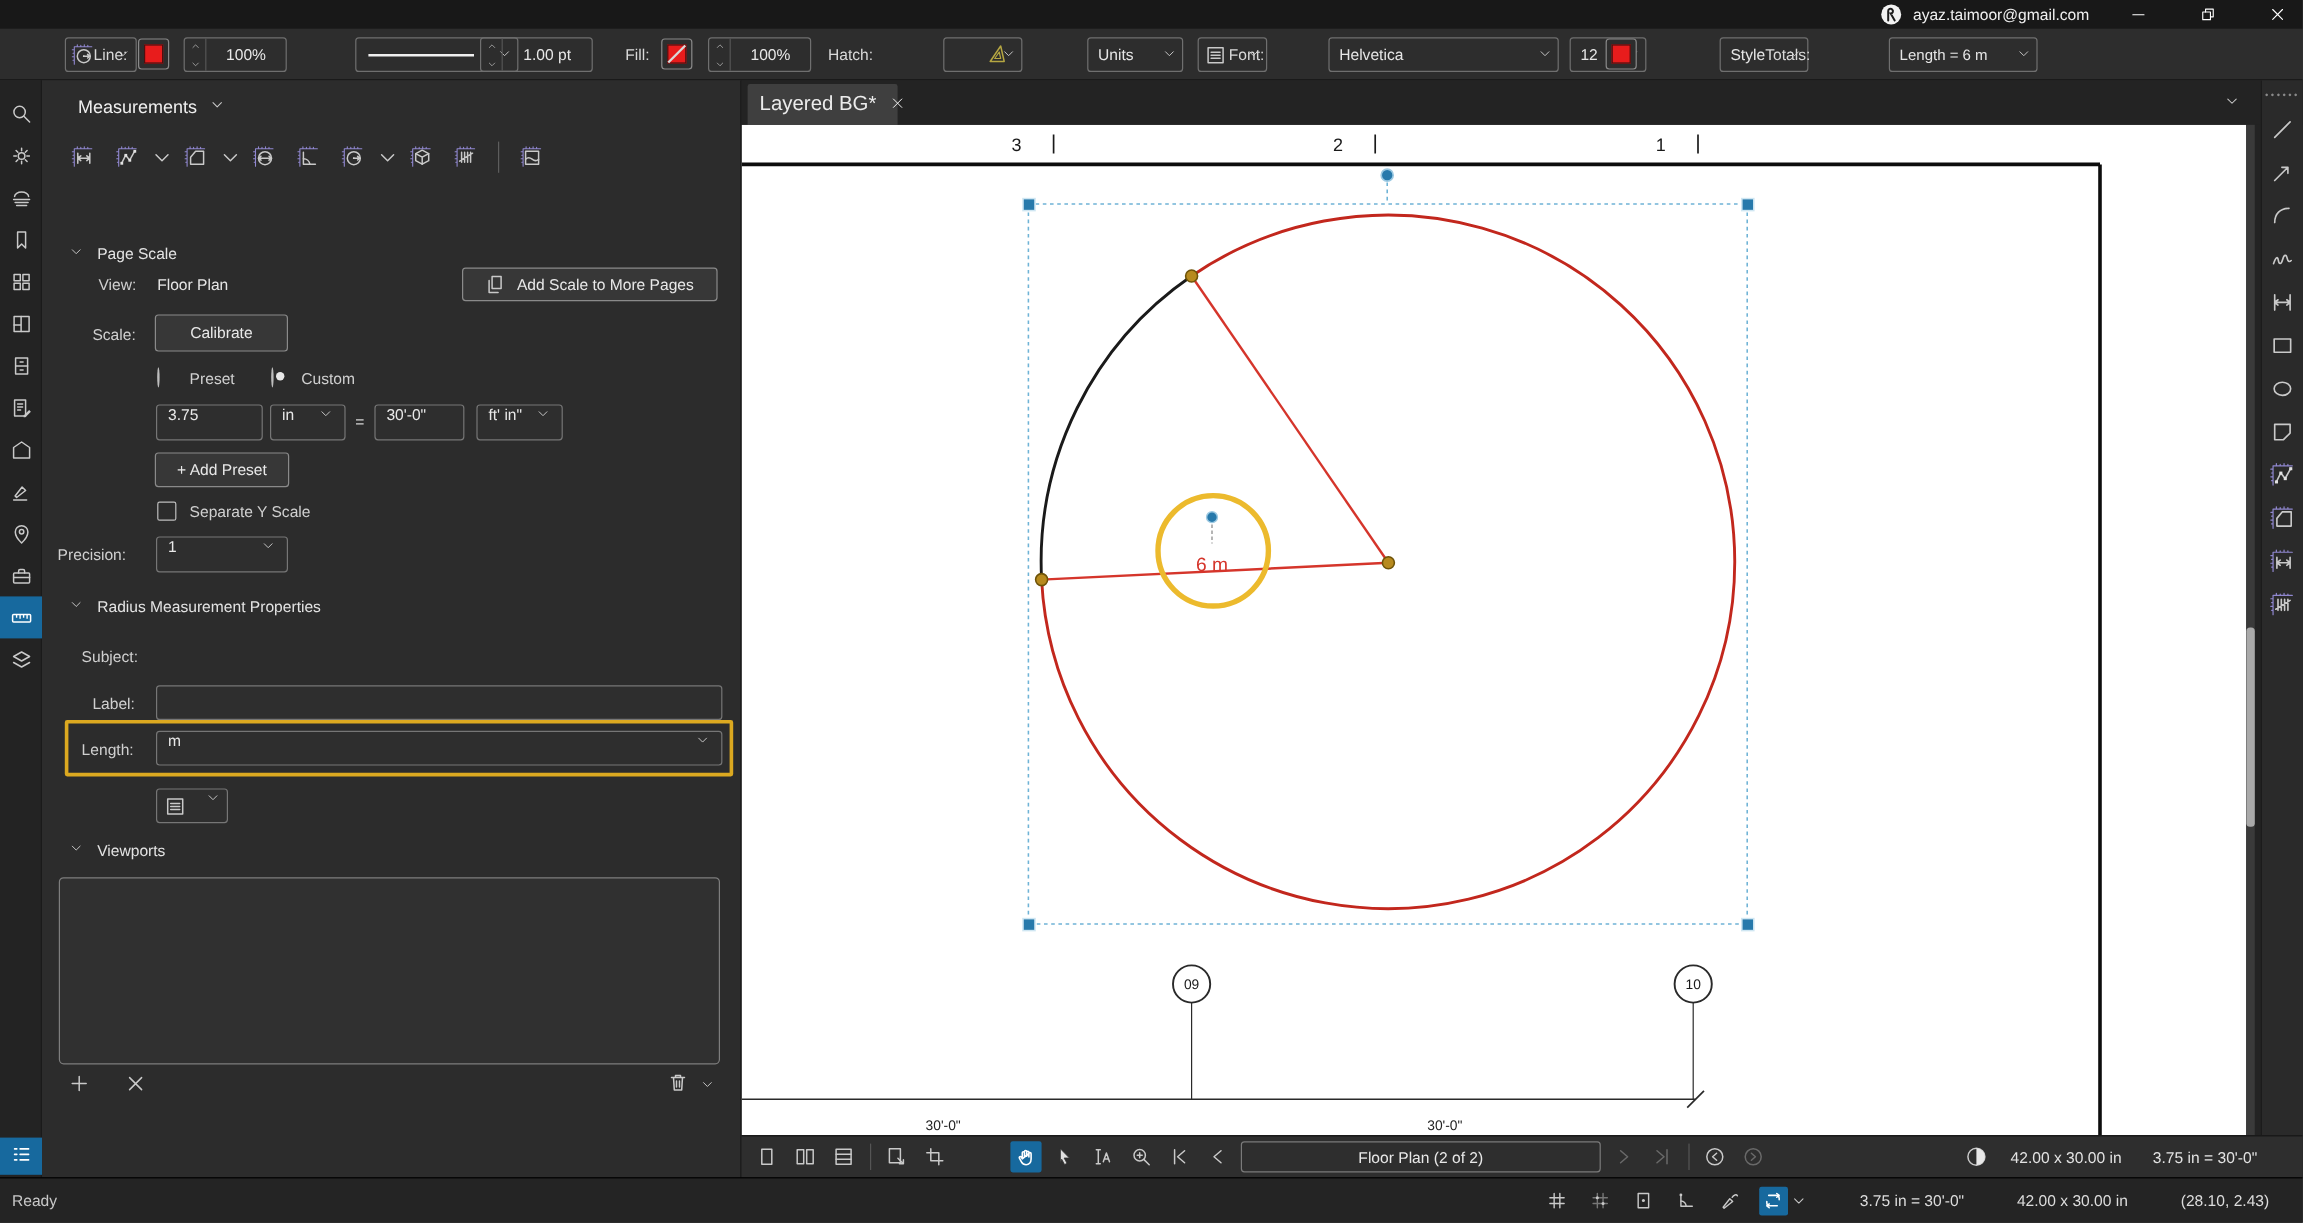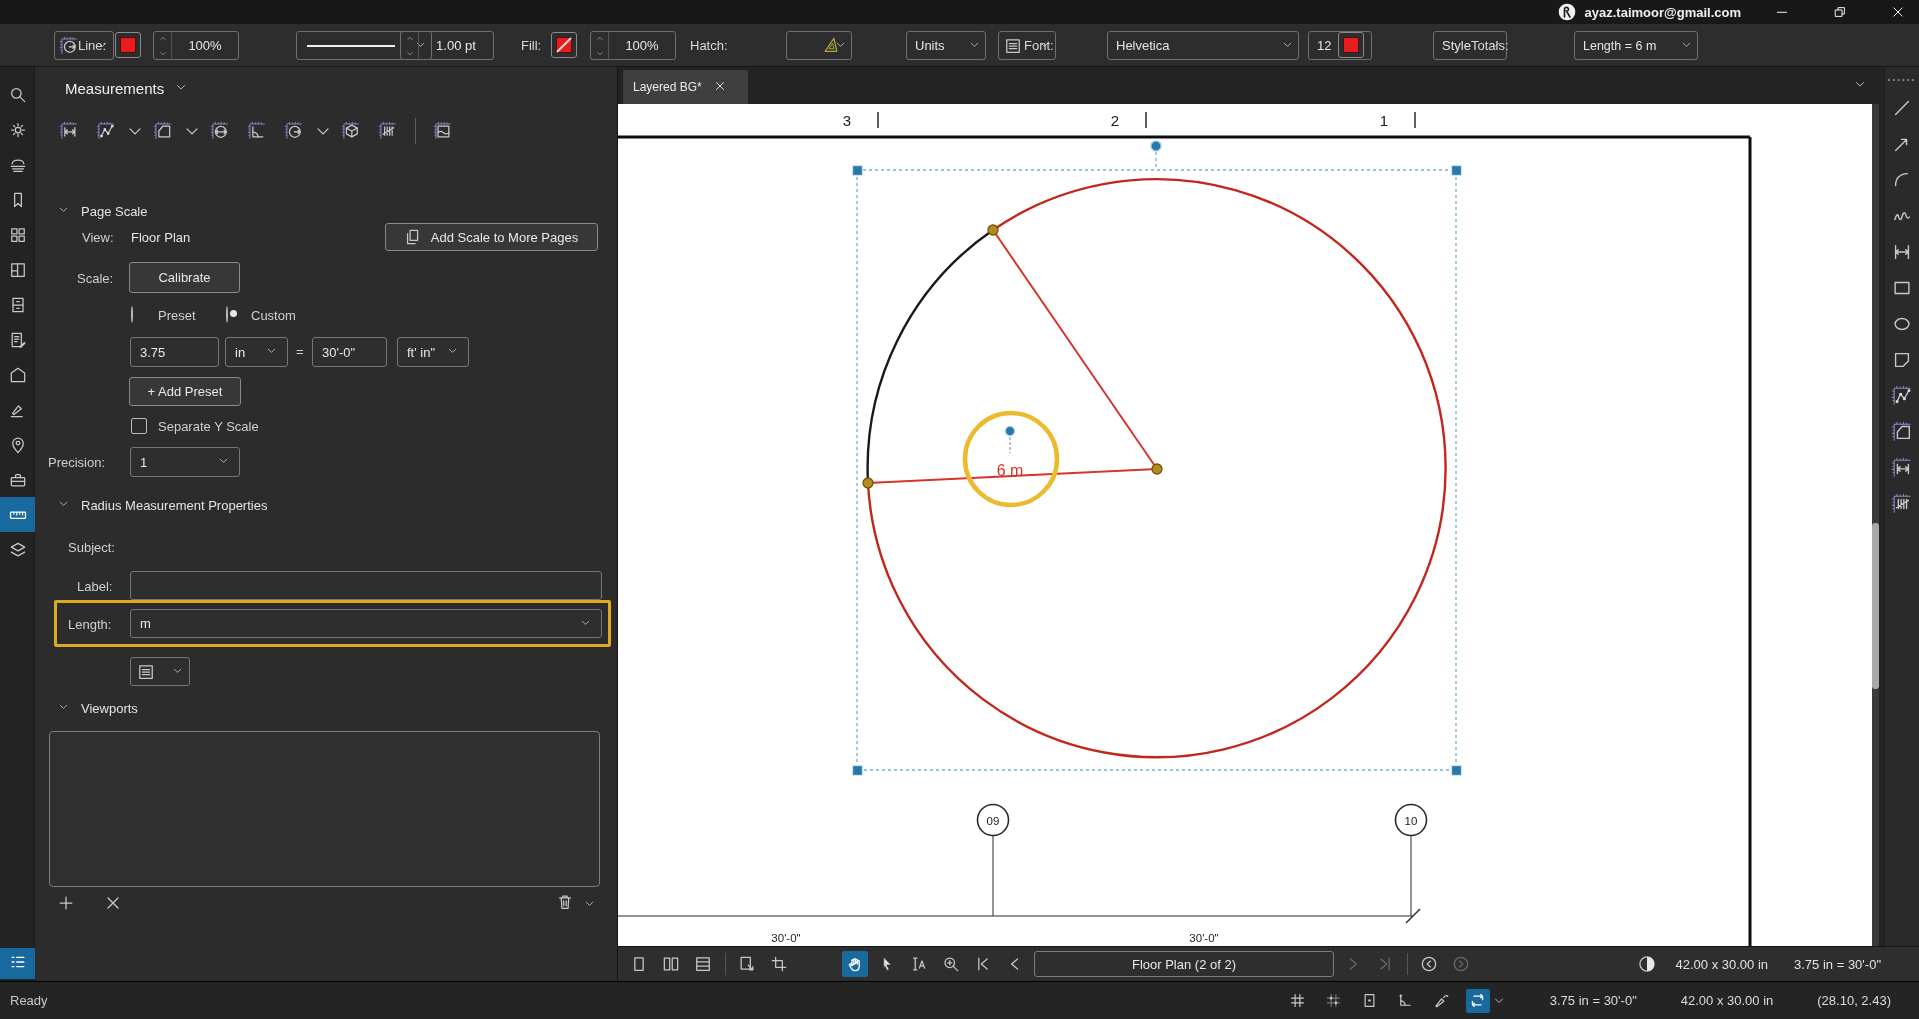--- a/index.html
+++ b/index.html
@@ -4,21 +4,21 @@
 <style>
   * { margin:0; padding:0; box-sizing:border-box; }
   body { background:#111; font-family:"Liberation Sans", sans-serif; }
   #root { position:relative; width:1919px; height:1019px; background:#2d2d2d; overflow:hidden; color:#d6d6d6; font-size:13px; }
 
   
   #titlebar { position:absolute; left:0; top:0; width:1919px; height:24px; background:#181818; display:flex; align-items:center; }
   #menus { display:flex; padding-left:14px; }
   .menu-item { padding:0 17px; font-size:13.5px; color:#e4e4e4; line-height:24px; cursor:default; }
   #title-right { margin-left:auto; display:flex; align-items:center; padding-right:14px; }
-  #account { display:flex; align-items:center; gap:8px; margin-right:34px;font-weight:bold; }
+  #account { display:flex; align-items:center; gap:8px; margin-right:34px; }
   #account-email { font-size:13px; color:#f0f0f0; }
   .winbtn { width:14px; height:14px; margin-left:44px; display:inline-flex; align-items:center; justify-content:center; }
   .winbtn svg { width:14px; height:14px; }
 
   
   #toolbar { position:absolute; left:0; top:24px; width:1919px; height:43px; background:#2d2d2d; border-bottom:1px solid #171717; }
   .tb-label { position:absolute; top:14px; font-size:13px; color:#d9d9d9; }
   .tb-combo { position:absolute; top:7px; height:29px; border:1px solid #6f6f6f; border-radius:3px; display:flex; align-items:center; padding:0 4px 0 8px; color:#e6e6e6; font-size:13px;margin-left:46px; }
   .tb-combo .chev { margin-left:auto; }
   .tb-group { position:absolute; top:7px; height:29px; border:1px solid #6f6f6f; border-radius:3px; display:flex; align-items:stretch; }
@@ -47,35 +47,35 @@
   #panel-title svg { width:14px; height:14px; }
   #measure-tools { left:18px; top:48px; display:flex; align-items:center; gap:5px; }
   .mtool { width:32px; height:32px; display:flex; align-items:center; justify-content:center; border-radius:3px; }
   .mtool svg { width:26px; height:26px; }
   .mtool-chev { width:15px; display:flex; justify-content:center; }
   .mtool-chev svg { width:12px; height:12px; }
   .vsep { width:1px; height:26px; background:#5d5d5d; margin:0 6px; }
   .sec-header { display:flex; align-items:center; gap:11px; font-size:13px; color:#e3e3e3; }
   .sec-header svg { width:13px; height:13px; }
   .p-label { font-size:13px; color:#d0d0d0; }
-  .p-input { background:#2e2e2e; border:1px solid #767676; border-radius:3px; color:#e8e8e8; font-size:13px; display:flex; align-items:center; padding:0 9px; }
+  .p-input { background:#2e2e2e; border:1px solid #767676; border-radius:3px; color:#e8e8e8; font-size:13px; display:flex; padding:0 9px; }
   .p-btn { background:#373737; border:1px solid #8a8a8a; border-radius:3px; color:#e8e8e8; font-size:13px; display:flex; align-items:center; justify-content:center; gap:8px; }
   .radio { width:16px; height:16px; border:1.5px solid #bdbdbd; border-radius:50%; position:relative; }
   .radio.sel::after { content:""; position:absolute; left:3px; top:3px; width:7px; height:7px; background:#e8e8e8; border-radius:50%; }
   .checkbox { width:16px; height:16px; border:1.5px solid #bdbdbd; border-radius:2px; background:transparent; }
   #length-highlight { left:19px; top:533px; width:557px; height:47px; border:3px solid #dca920; border-radius:2px; }
   #viewport-box { left:14px; top:664px; width:551px; height:156px; background:#303030; border:1px solid #7d7d7d; border-radius:4px; }
   .small-ico { display:flex; align-items:center; justify-content:center; }
   .small-ico svg { width:20px; height:20px; }
 
   
   #canvas-area { position:absolute; left:618px; top:67px; width:1301px; height:914px; background:#232323; }
   #tabbar { position:absolute; left:0; top:0; width:1301px; height:37px; background:#232323; }
   #doc-tab { position:absolute; left:5px; top:3px; width:125px; height:34px; background:#3f3f3f; display:flex; align-items:center; padding:0 10px; gap:12px; border-radius:2px 2px 0 0; }
-  #doc-tab span.t { font-size:12px; color:#ececec; white-space:nowrap; }
+  #doc-tab span.t { font-size:17px; color:#ececec; white-space:nowrap; }
   #doc-tab svg { width:12px; height:12px; }
   #tab-collapse { position:absolute; right:52px; top:10px; }
   #tab-collapse svg { width:14px; height:14px; }
   #page-svg { position:absolute; left:0; top:37px; }
   #vscroll { position:absolute; left:1254px; top:37px; width:7px; height:842px; background:#3a3a3a; }
   #vscroll-thumb { position:absolute; left:0; top:419px; width:7px; height:166px; background:#a9a9a9; border-radius:3px; }
   #right-rail { position:absolute; left:1266px; top:0; width:35px; height:879px; background:#2a2a2a; border-left:1px solid #1b1b1b; display:flex; flex-direction:column; align-items:center; padding-top:8px; }
   #right-grip { color:#8a8a8a; font-size:8px; letter-spacing:2px; line-height:10px; margin-bottom:8px; }
   .rr-item { width:30px; height:30px; margin-bottom:6px; display:flex; align-items:center; justify-content:center; }
   .rr-item svg { width:22px; height:22px; }

